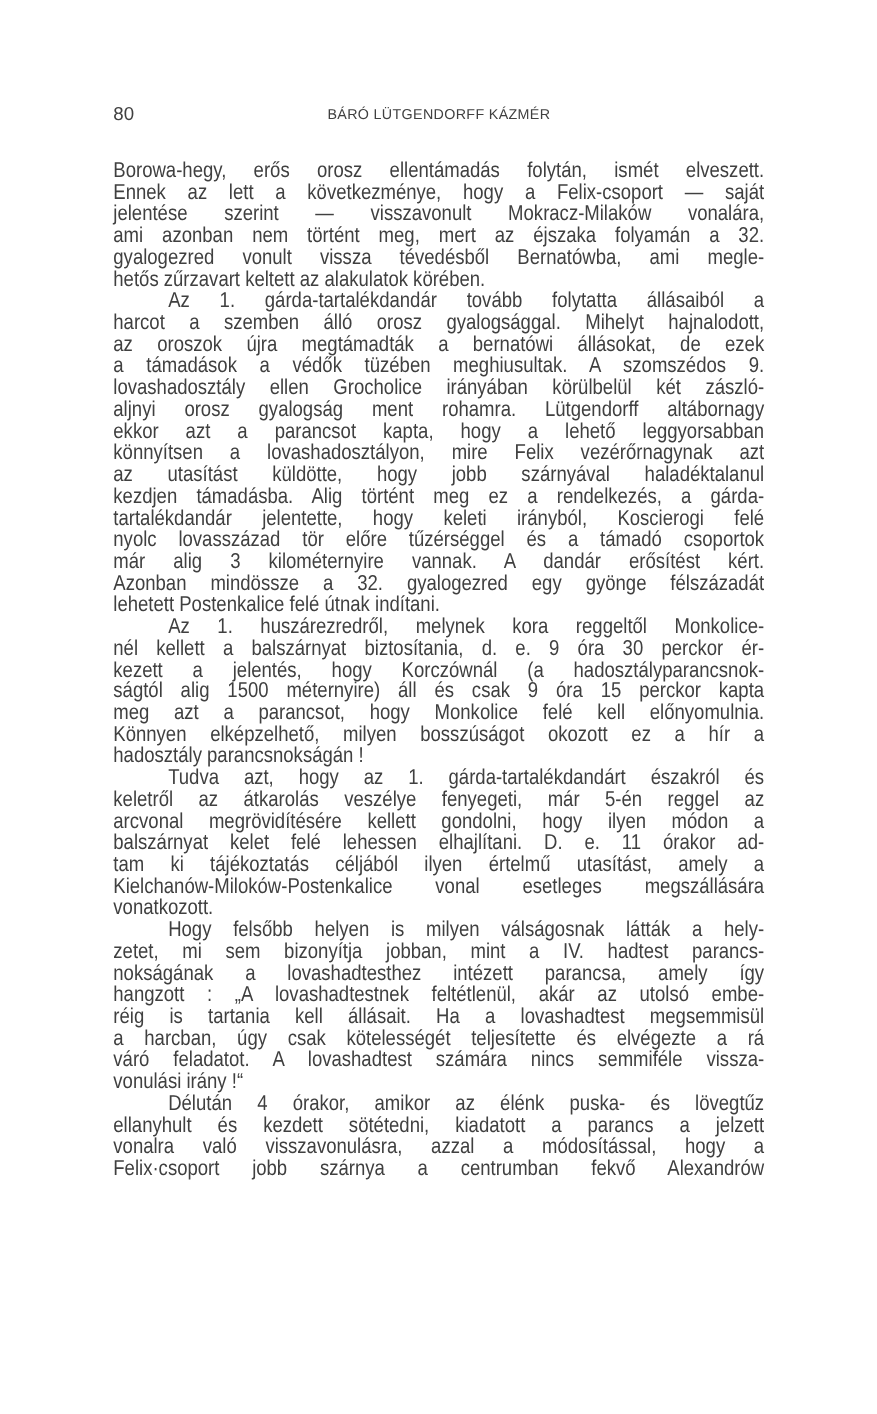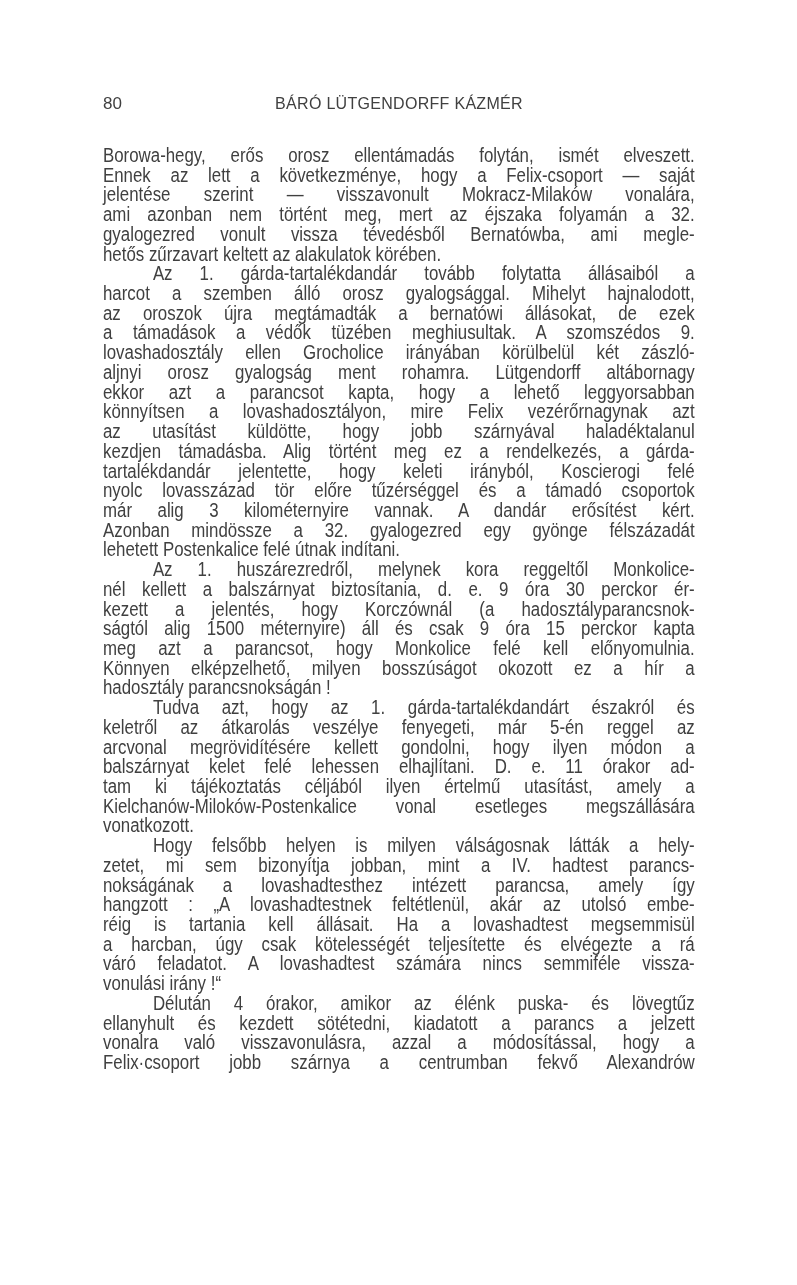--- a/index.html
+++ b/index.html
@@ -12,21 +12,21 @@
   }
   .running-head {
     position: absolute; top: 94px; left: 103px; width: 592px; height: 20px;
   }
   .page-number {
     position: absolute; left: 0; top: 0; font-size: 17px; line-height: 20px;
     font-family: "Liberation Sans", sans-serif; font-stretch: condensed;
   }
   .running-title {
     position: absolute; left: 0; right: 0; top: 0; text-align: center;
-    font-size: 16px; line-height: 20px; letter-spacing: 0.3px;
+    font-size: 13px; line-height: 20px; letter-spacing: 0.3px;
     font-family: "Liberation Sans", sans-serif;
   }
   .body-text {
     position: absolute; left: 103px; top: 146px; width: 592px;
     font-size: 19.6px; line-height: 19.72px;
     font-family: "Liberation Sans Narrow", "Liberation Sans", sans-serif;
     transform: scaleX(0.86); transform-origin: left top;
   }
   .line {
     display: block; white-space: nowrap; text-align: justify; text-align-last: justify;

